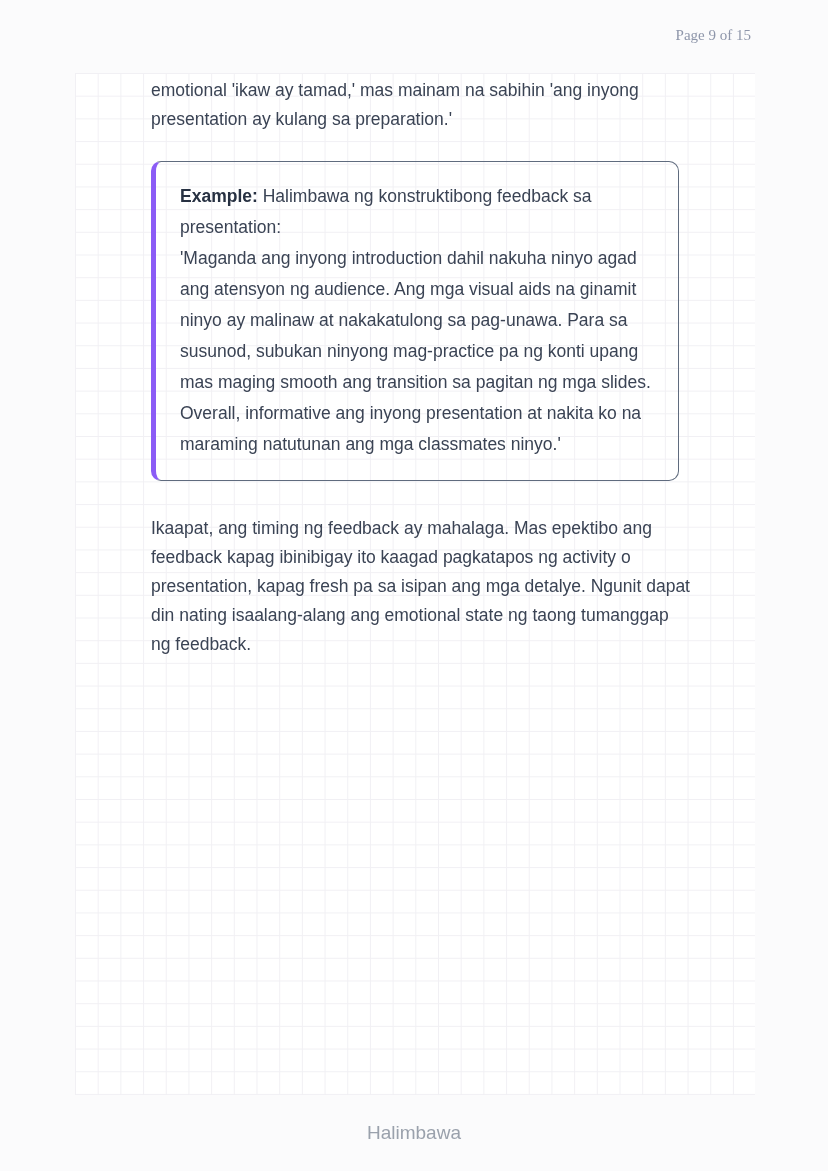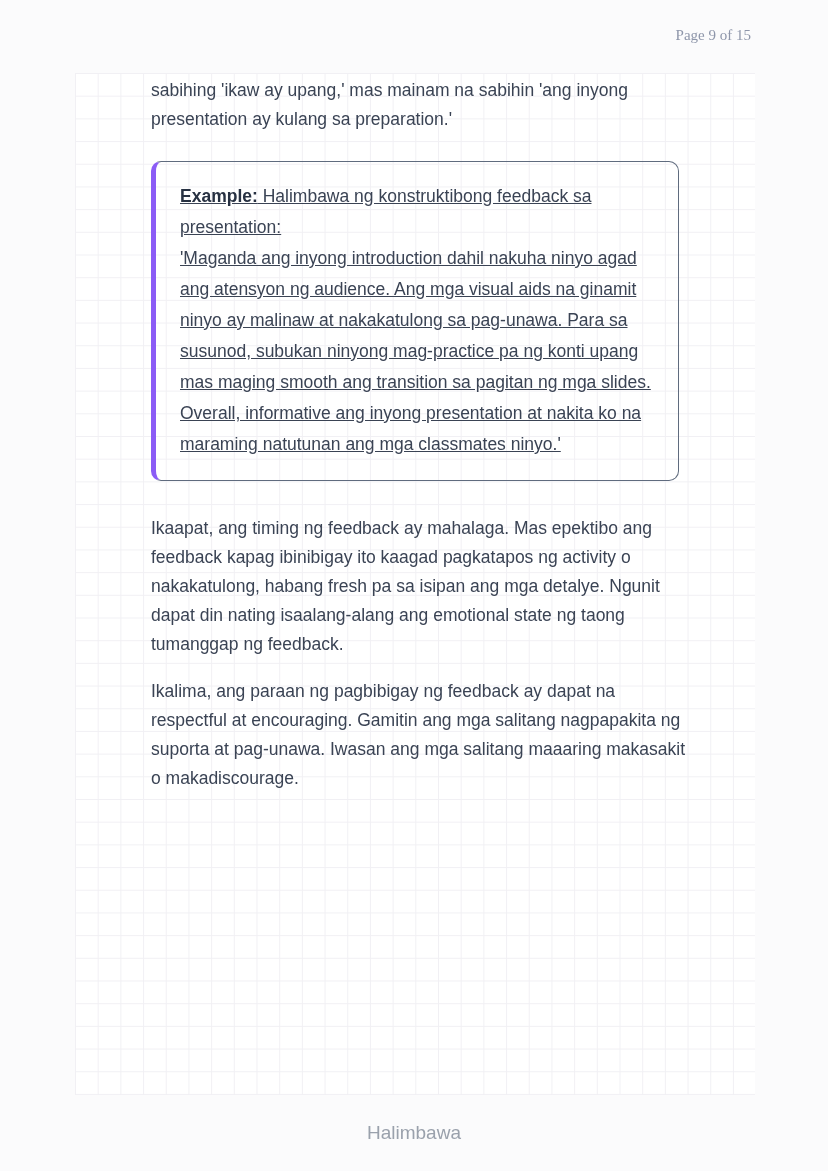--- a/index.html
+++ b/index.html
@@ -55,21 +55,20 @@
     margin-top: 27px;
     width: 528px;
     border: 1.5px solid #5f6b7e;
     border-left: 5px solid #8b5cf6;
     border-radius: 10px;
     padding: 19px 24px 20px 24px;
     font-size: 17.5px;
     line-height: 31px;
     color: #3a4354;
     background: transparent;
-    text-decoration: underline;
   }
   .example-label {
     font-weight: bold;
     color: #273142;
   }
   .example-body {
     margin: 0;
   }
   .footer-brand {
     position: absolute;
@@ -82,28 +81,27 @@
   }
 </style>
 </head>
 <body>
 
 <div class="page-indicator">Page 9 of 15</div>
 
 <div class="sheet">
   <div class="content">
 
-    <p class="body-para">sabihing 'ikaw ay upang,' mas mainam na sabihin 'ang inyong presentation ay kulang sa preparation.'</p>
+    <p class="body-para">emotional 'ikaw ay tamad,' mas mainam na sabihin 'ang inyong presentation ay kulang sa preparation.'</p>
 
     <div class="example-box">
       <p class="example-body"><span class="example-label">Example:</span><span> Halimbawa ng konstruktibong feedback sa presentation:</span><br>
         <span>'Maganda ang inyong introduction dahil nakuha ninyo agad ang atensyon ng audience. Ang mga visual aids na ginamit ninyo ay malinaw at nakakatulong sa pag-unawa. Para sa susunod, subukan ninyong mag-practice pa ng konti upang mas maging smooth ang transition sa pagitan ng mga slides. Overall, informative ang inyong presentation at nakita ko na maraming natutunan ang mga classmates ninyo.'</span>
       </p>
     </div>
 
-    <p class="body-para para-ikaapat">Ikaapat, ang timing ng feedback ay mahalaga. Mas epektibo ang feedback kapag ibinibigay ito kaagad pagkatapos ng activity o nakakatulong, habang fresh pa sa isipan ang mga detalye. Ngunit dapat din nating isaalang-alang ang emotional state ng taong tumanggap ng feedback.</p>
+    <p class="body-para para-ikaapat">Ikaapat, ang timing ng feedback ay mahalaga. Mas epektibo ang feedback kapag ibinibigay ito kaagad pagkatapos ng activity o presentation, kapag fresh pa sa isipan ang mga detalye. Ngunit dapat din nating isaalang-alang ang emotional state ng taong tumanggap ng feedback.</p>
 
-    <p class="body-para para-ikalima">Ikalima, ang paraan ng pagbibigay ng feedback ay dapat na respectful at encouraging. Gamitin ang mga salitang nagpapakita ng suporta at pag-unawa. Iwasan ang mga salitang maaaring makasakit o makadiscourage.</p>
 
   </div>
 </div>
 
 <div class="footer-brand">Halimbawa</div>
 
 </body></html>

